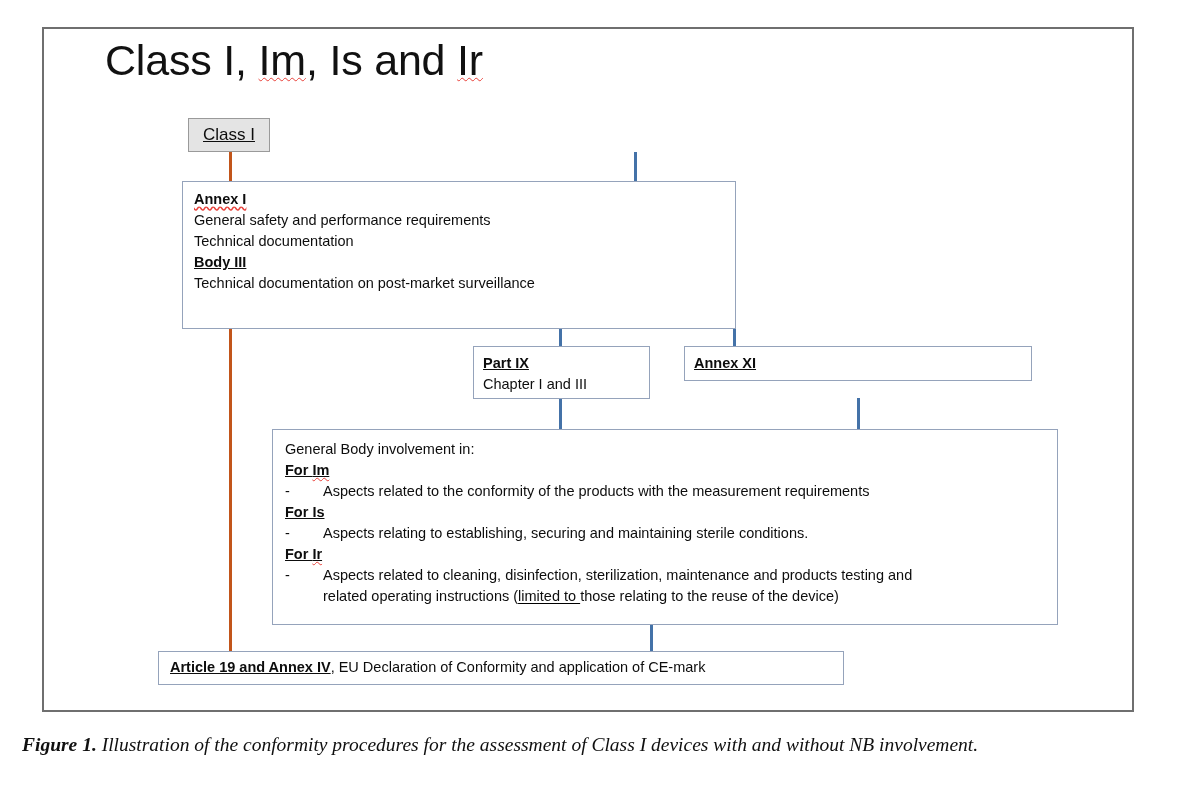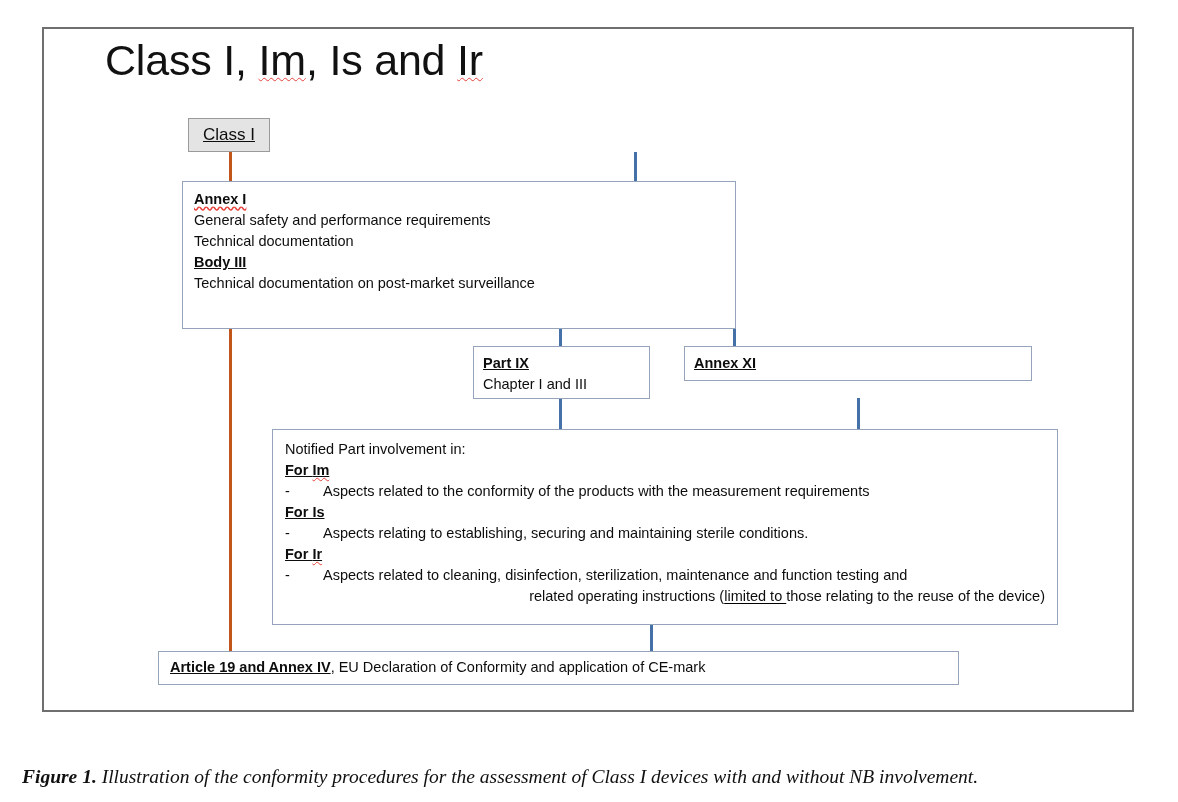--- a/index.html
+++ b/index.html
@@ -93,40 +93,39 @@
   .nb-line { white-space: nowrap; }
   .nb-bullet {
     display: flex;
     gap: 0;
   }
   .nb-bullet .dash {
     width: 38px;
     flex: 0 0 38px;
   }
   .nb-bullet .txt { flex: 1 1 auto; }
-  .nb-cont { padding-left: 38px; text-align: right; }
+  .nb-cont { padding-left: 38px; }
   .u-solid {
     text-decoration: underline;
     text-decoration-color: #000;
     text-underline-offset: 2px;
   }
 
   
   .caption {
     position: absolute;
     left: 22px;
     top: 731px;
     width: 1140px;
     font-family: "Liberation Serif", serif;
     font-style: italic;
     font-size: 19.5px;
     line-height: 1.42;
     text-align: justify;
     color: #101010;
-    margin-top: 32px;
   }
   .caption .figlabel {
     font-weight: 700;
     font-style: italic;
   }
 </style>
 </head>
 <body>
 
 <div id="root">
@@ -174,42 +173,42 @@
   </div>
 
   <div class="node" style="left:676px; top:346px; width:348px; height:35px;margin-left:8px;">
     <div class="pad">
       <div class="bold nb-line">Annex XI</div>
     </div>
   </div>
 
   <div class="node" style="left:272px; top:429px; width:786px; height:196px;">
     <div class="pad" style="padding:9px 12px;">
-      <div class="nb-line">Notified Part involvement in:</div>
+      <div class="nb-line">General Body involvement in:</div>
 
       <div class="bold nb-line"><span>For </span><span class="sp-underline">Im</span></div>
       <div class="nb-bullet">
         <span class="dash">-</span>
         <span class="txt">Aspects related to the conformity of the products with the measurement requirements</span>
       </div>
 
       <div class="bold nb-line">For Is</div>
       <div class="nb-bullet">
         <span class="dash">-</span>
         <span class="txt">Aspects relating to establishing, securing and maintaining sterile conditions.</span>
       </div>
 
       <div class="bold nb-line"><span>For </span><span class="sp-underline">Ir</span></div>
       <div class="nb-bullet">
         <span class="dash">-</span>
-        <span class="txt">Aspects related to cleaning, disinfection, sterilization, maintenance and function testing and</span>
+        <span class="txt">Aspects related to cleaning, disinfection, sterilization, maintenance and products testing and</span>
       </div>
       <div class="nb-cont nb-line"><span>related operating instructions (</span><span class="u-solid">limited to </span><span>those relating to the reuse of the device)</span></div>
     </div>
   </div>
 
-  <div class="node" style="left:158px; top:651px; width:801px; height:34px; display:flex; align-items:center;">
+  <div class="node" style="left:158px; top:651px; width:686px; height:34px; display:flex; align-items:center;">
     <div style="padding:0 11px;"><span class="bold">Article 19 and Annex IV</span><span>, EU Declaration of Conformity and application of CE-mark</span></div>
   </div>
 
   <div class="caption"><span class="figlabel">Figure 1.</span><span> Illustration of the conformity procedures for the assessment of Class I devices with and without NB involvement.</span></div>
 
 </div>
 
 </body></html>

